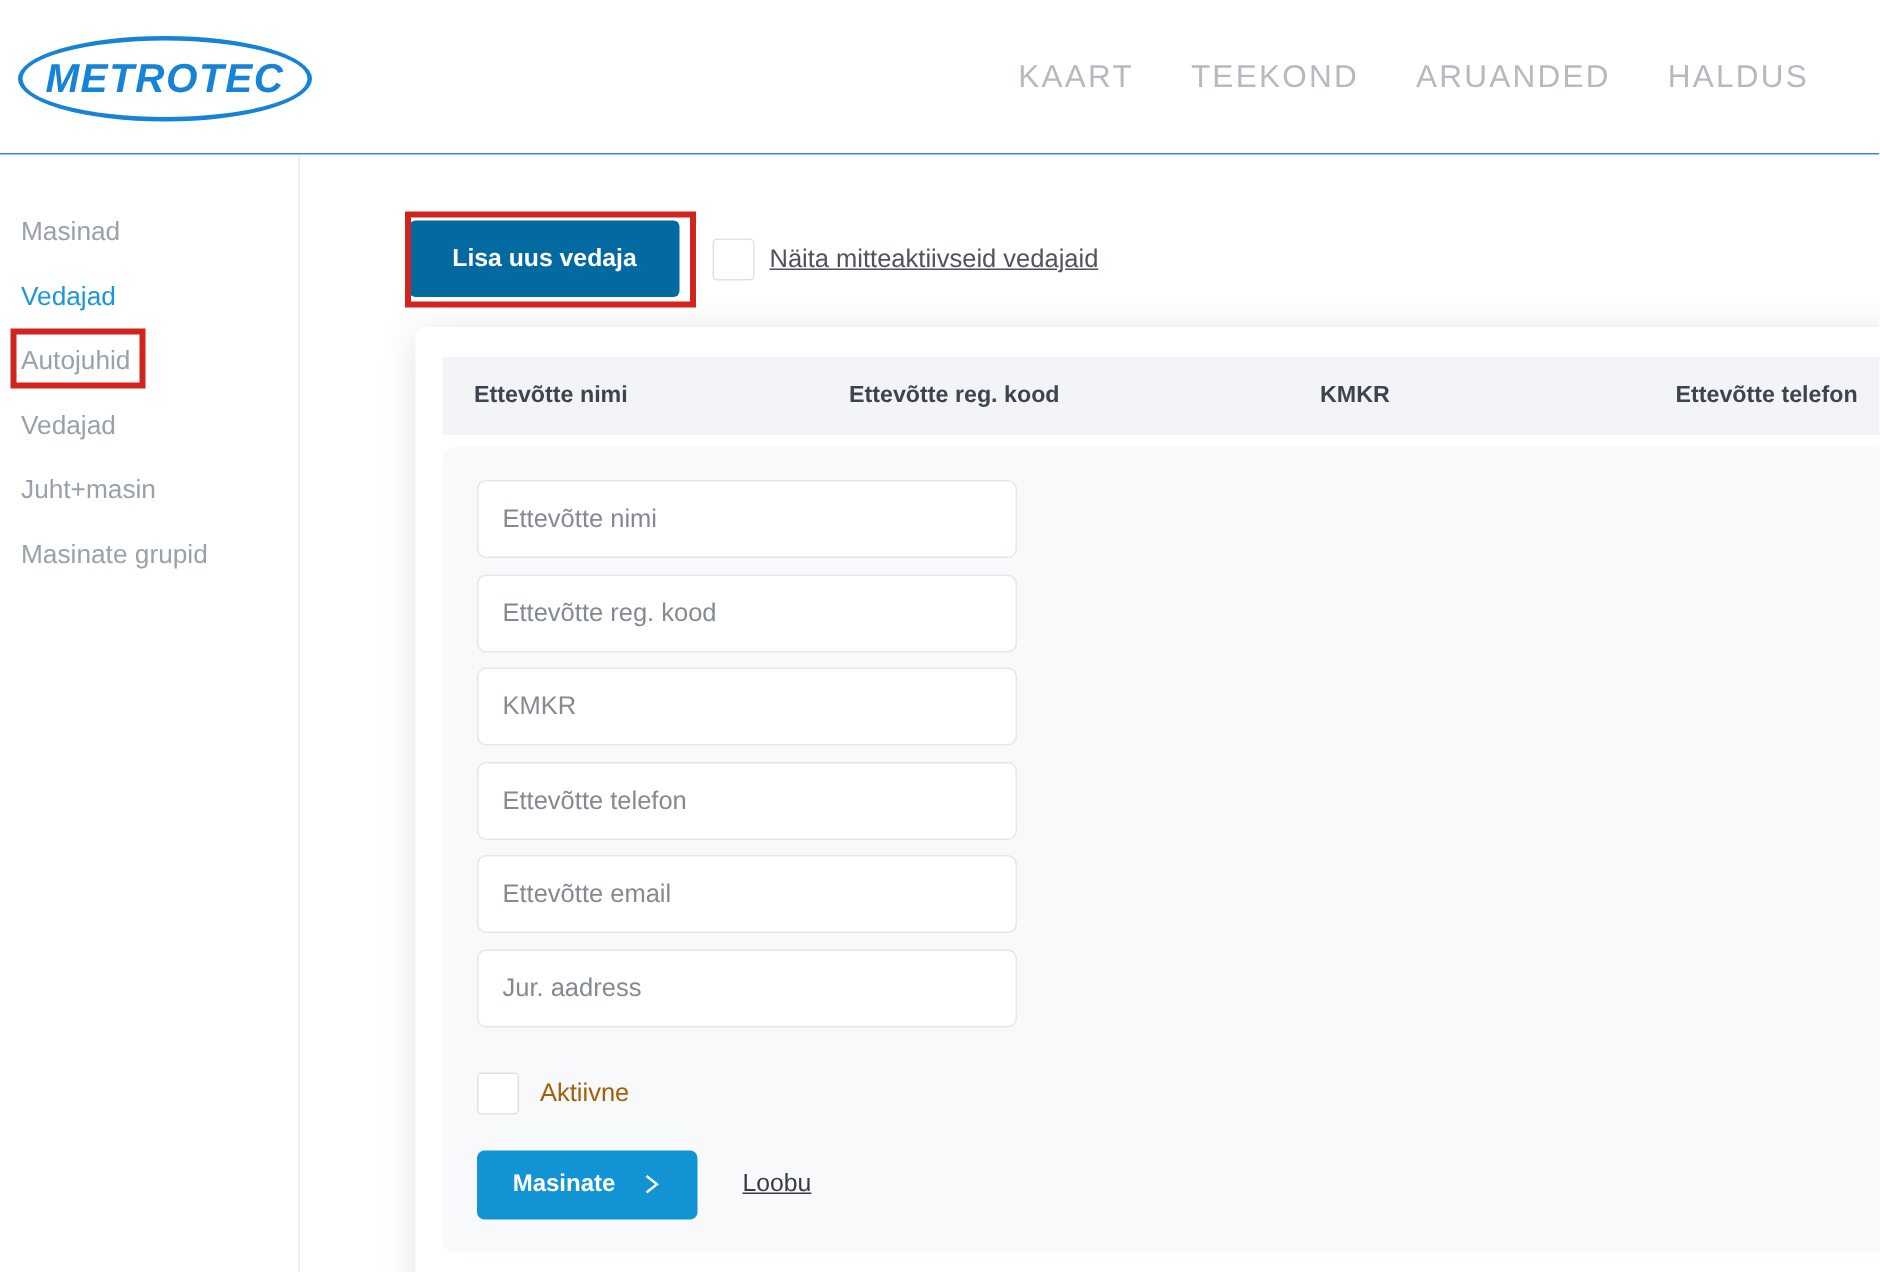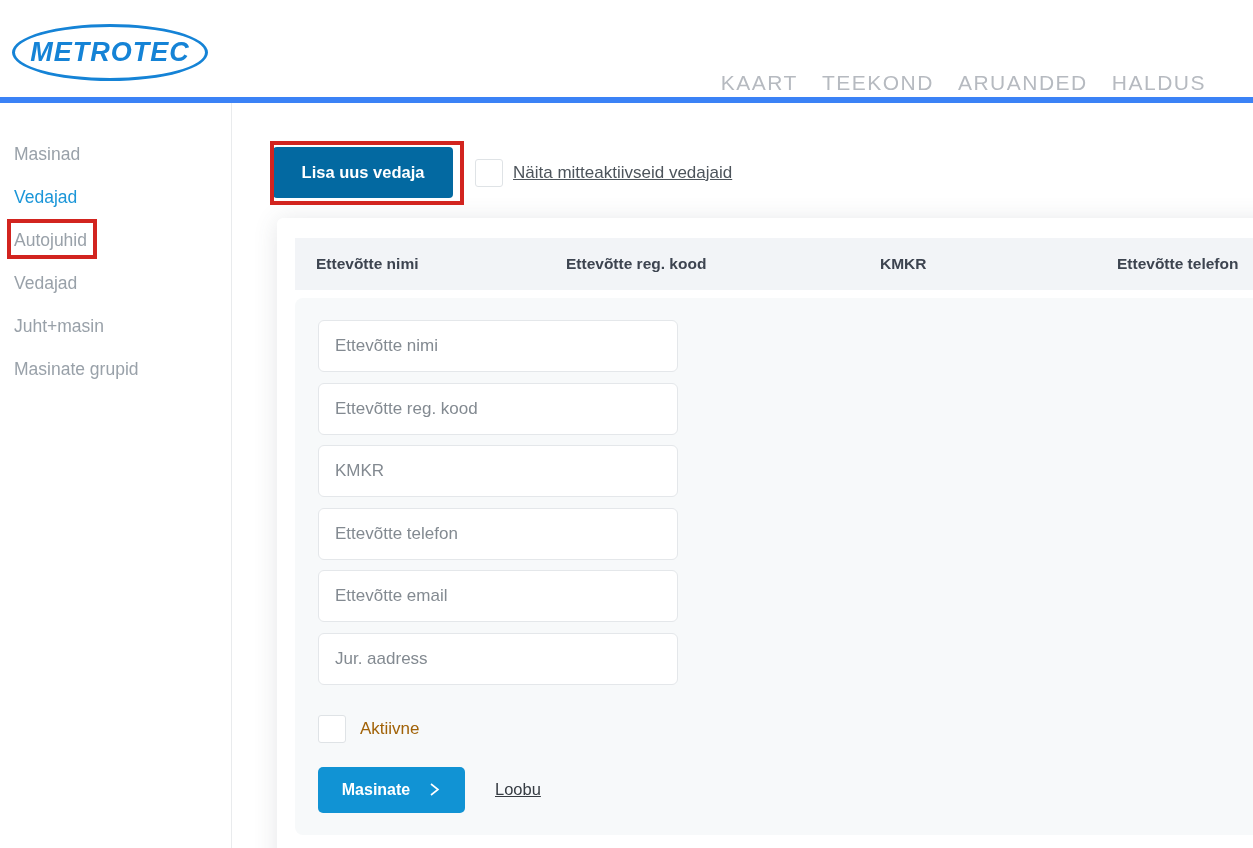--- a/index.html
+++ b/index.html
@@ -5,54 +5,54 @@
   * { margin:0; padding:0; box-sizing:border-box; }
   html,body { background:#fff; }
   .screen {
     position:relative; width:1253px; height:848px; overflow:hidden;
     font-family:"Liberation Sans","DejaVu Sans",sans-serif; background:#fff;
   }
 
   
   .top-header {
     position:absolute; left:0; top:0; width:1253px; height:103px;
-    background:#fff; border-bottom:6px solid #3b82f6; z-index:20;
+    background:#fff; border-bottom:1px solid #3b82f6; z-index:20;
   }
   .logo {
     position:absolute; left:12px; top:24px; width:196px; height:57px;
     border:3px solid #1583d6; border-radius:50%;
     display:flex; align-items:center; justify-content:center; cursor:pointer;
   }
   .logo span {
     color:#1583d6; font-size:27px; font-weight:bold; font-style:italic;
     letter-spacing:1px;
   }
   .main-nav {
     position:absolute; right:47px; top:0; height:103px;
-    display:flex; gap:24px; align-items:stretch;margin-top:31px;
+    display:flex; gap:38px; align-items:stretch;
   }
   .nav-tab {
     position:relative; display:flex; align-items:center; height:103px;
     font-size:21px; letter-spacing:1.5px; color:#b6bac0; cursor:pointer;
     white-space:nowrap;
   }
   .nav-tab.active { color:#1095d6; font-weight:600; }
   .nav-underline {
     position:absolute; left:-24px; right:-24px; bottom:0; height:6px;
     background:#1193d4;
   }
   .annotation-frame {
     position:absolute; border:4px solid #d2241f; background:transparent;
     pointer-events:none; z-index:30;
   }
   .frame-tab { left:-25px; right:-25px; top:10px; bottom:11px; }
 
   
   .sidebar {
-    position:absolute; left:0; top:103px; width:232px; bottom:0;
+    position:absolute; left:0; top:103px; width:200px; bottom:0;
     background:#fff; border-right:1px solid #e9ebed; z-index:10;
   }
   .side-item {
     height:43px; display:flex; align-items:center; padding-left:14px;
     font-size:17.5px; color:#99a1a9; cursor:pointer;
   }
   .sidebar .side-list { padding-top:30px; }
   .side-item.active { color:#1b96d8; }
 
   

